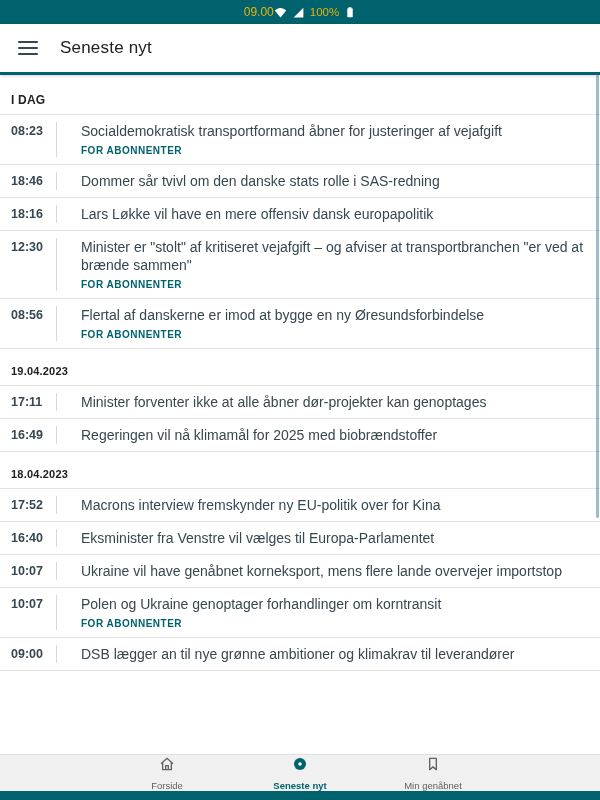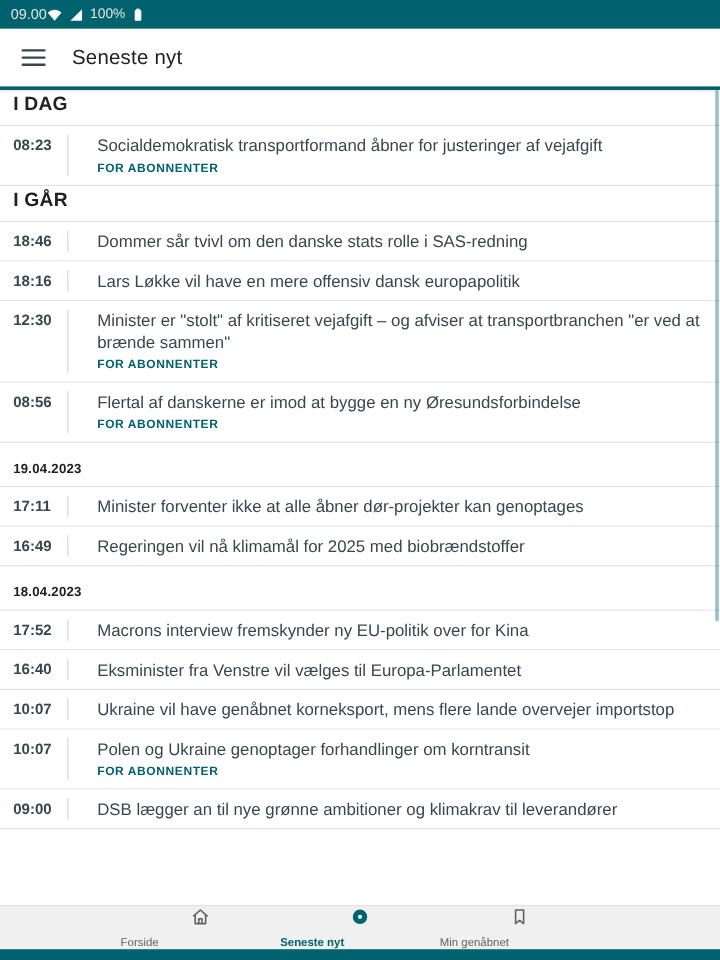--- a/index.html
+++ b/index.html
@@ -12,22 +12,22 @@
     background: #fff;
     position: relative; overflow: hidden;
     display: flex; flex-direction: column;
     margin: 0 auto;
   }
 
   
   .status-bar {
     flex: 0 0 24px;
     background: var(--accent, #00626C);
-    color: #e5e5e5;
-    display: flex; align-items: center; justify-content: flex-start;
+    color: #eab308;
+    display: flex; align-items: center; justify-content: center;
     padding: 0 9px;
     font-size: 12px; font-weight: 500;
   }
   .sb-right { display: flex; align-items: center; gap: 5px; }
   .sb-right svg { display: block; }
   .sb-batt-text { font-size: 11.5px; }
 
   
   .app-bar {
     flex: 0 0 51px;
@@ -42,22 +42,22 @@
     background: none; border: none; cursor: pointer;
     width: 20px; display: flex; flex-direction: column; gap: 4px; padding: 0;
   }
   .hamburger span { display: block; height: 2px; background: #37474F; border-radius: 1px; }
   .app-title { font-size: 17px; font-weight: 500; color: #212121; letter-spacing: .2px; }
 
   
   .list { flex: 1 1 auto; overflow: hidden; position: relative; background: #fff; }
 
   .section-header {
-    font-weight: 700; font-size: 16px; color: #212121;
-    padding: 4px 16px 7px 11px;
+    font-weight: 700; font-size: 12px; color: #212121;
+    padding: 18px 16px 7px 11px;
     border-bottom: 1px solid #E3E3E3;
     letter-spacing: .2px;
   }
   .section-header.date { font-size: 11px; padding: 16px 16px 8px 11px; }
 
   .news-row {
     display: flex; align-items: flex-start;
     padding: 7px 16px 7px 0;
     border-bottom: 1px solid #E3E3E3;
     cursor: pointer; background: #fff;
@@ -83,21 +83,21 @@
 
   
   .bottom-nav {
     flex: 0 0 34px;
     background: #F0F0F0;
     display: flex; justify-content: center; align-items: stretch;
     border-top: 1px solid #E0E0E0;
   }
   .nav-item {
     flex: 0 0 133px;
-    display: flex; flex-direction: column; justify-content: center;
+    display: flex; flex-direction: column; align-items: center; justify-content: center;
     gap: 8px; cursor: pointer;
   }
   .nav-icon { display: flex; align-items: center; justify-content: center; height: 17px; }
   .nav-label { font-size: 9.5px; color: #616161; line-height: 11px; }
   .nav-item.active .nav-label { color: var(--accent, #00626C); font-weight: 700; }
 
   .nav-strip { flex: 0 0 9px; background: var(--accent, #00626C); }
 </style>
 </head>
 <body>
@@ -142,21 +142,20 @@
         <div class="section-header">I DAG</div>
         <article class="news-row">
           <div class="row-time">08:23</div>
           <div class="row-body">
             <div class="headline">Socialdemokratisk transportformand åbner for justeringer af vejafgift</div>
             <div class="premium">FOR ABONNENTER</div>
           </div>
         </article>
       </section>
       <section class="news-section">
-        <div class="section-header">I GÅR</div>
         <article class="news-row">
           <div class="row-time">18:46</div>
           <div class="row-body">
             <div class="headline">Dommer sår tvivl om den danske stats rolle i SAS-redning</div>
           </div>
         </article>
         <article class="news-row">
           <div class="row-time">18:16</div>
           <div class="row-body">
             <div class="headline">Lars Løkke vil have en mere offensiv dansk europapolitik</div>

